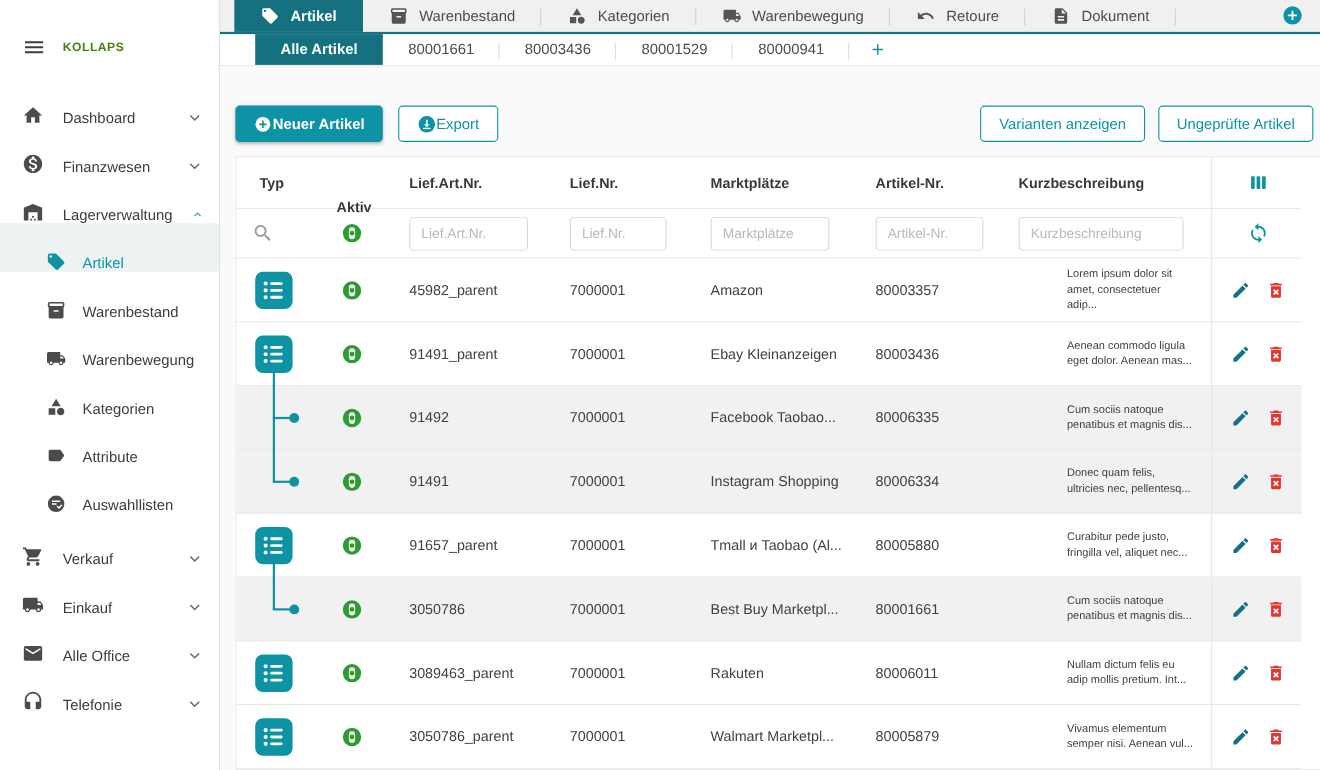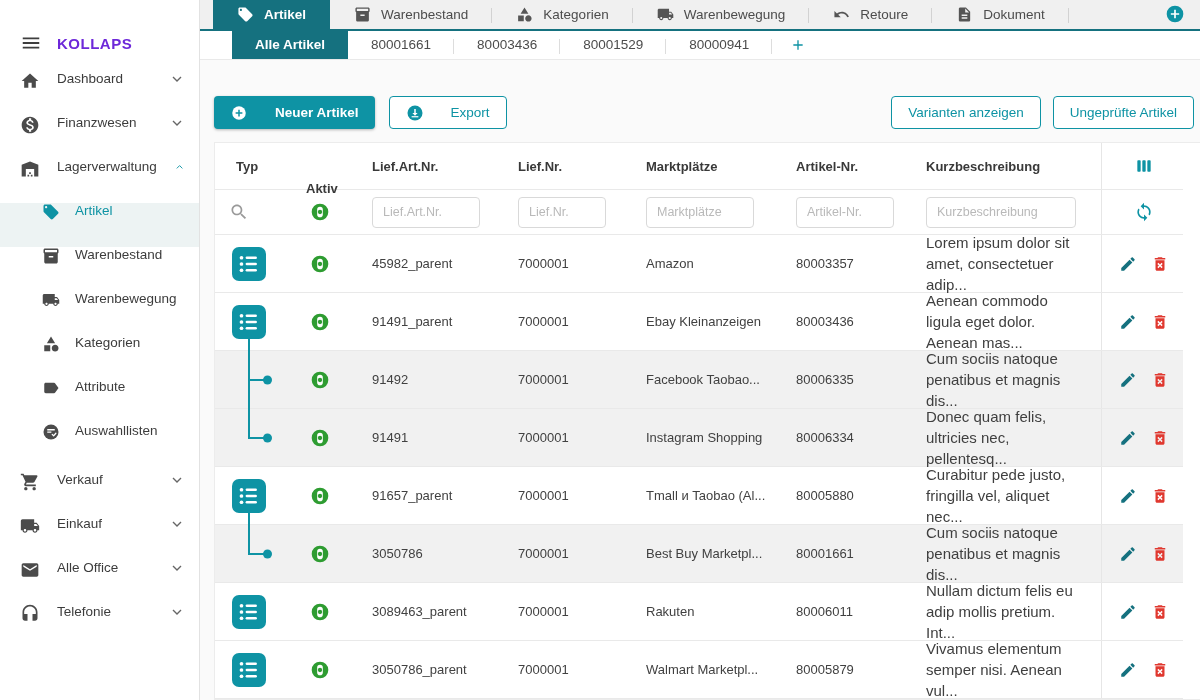--- a/index.html
+++ b/index.html
@@ -10,23 +10,23 @@
   }
   html,body{margin:0;padding:0;}
   body{width:1200px;height:700px;overflow:hidden;background:#fff;
        font-family:"Liberation Sans",sans-serif;-webkit-font-smoothing:antialiased;}
   .app{display:flex;width:1200px;height:700px;}
 
   
   .sidebar{width:200px;min-width:200px;background:#fff;border-right:1px solid #e2e2e2;box-sizing:border-box;}
   .brand{display:flex;align-items:center;gap:15px;padding:30px 0 0 20px;height:26px;}
   .brand .ic{width:22px;height:22px;color:#3e3e3e;}
-  .brand-name{font-size:15px;font-weight:bold;color:#6d28d9;letter-spacing:.5px;}
+  .brand-name{font-size:11px;font-weight:bold;color:#4d7c0f;letter-spacing:.5px;}
   #nav{margin-top:15px;}
-  .nav-item,.nav-sub{display:flex;align-items:flex-start;height:44px;cursor:pointer;box-sizing:border-box;}
+  .nav-item,.nav-sub{display:flex;align-items:flex-end;height:44px;cursor:pointer;box-sizing:border-box;}
   .nav-item{padding:0 14px 0 20px;gap:17px;}
   .nav-sub{padding:0 14px 0 42px;gap:15px;}
   .nav-item.gap{margin-top:5px;}
   .nav-icon{width:20px;height:20px;color:#4b4b4b;flex:none;}
   .nav-sub .nav-icon{width:18px;height:18px;}
   .nav-label{font-size:13.5px;color:#3c3c3c;white-space:nowrap;}
   .chev{width:16px;height:16px;margin-left:auto;color:#666;}
   .chev.up{color:var(--teal);}
   .nav-sub.active{background:#edf3f3;}
   .nav-sub.active .nav-label,.nav-sub.active .nav-icon{color:var(--teal);}
@@ -49,41 +49,41 @@
   .subtab{display:flex;align-items:center;padding:0 23px;font-size:13.5px;color:#4c4c4c;position:relative;cursor:pointer;white-space:nowrap;}
   .subtab.active{background:var(--teal-dark);color:#fff;font-weight:bold;margin-left:19px;}
   .subtab:not(.active)::after{content:'';position:absolute;right:0;top:8px;height:15px;width:1px;background:#ddd;}
   .subtab-add{display:flex;align-items:center;padding:0 18px;color:var(--teal);cursor:pointer;}
   .subtab-add .ic{width:16px;height:16px;}
 
   .content{flex:1;padding-left:14px;position:relative;}
   .toolbar{margin-top:36px;display:flex;justify-content:space-between;align-items:center;padding-right:6px;}
   .tleft{display:flex;gap:14px;}
   .tright{display:flex;gap:12px;}
-  .btn{height:33px;border-radius:4px;display:flex;align-items:center;gap:27px;padding:0 16px;
+  .btn{height:33px;border-radius:4px;display:flex;align-items:center;gap:0;padding:0 16px;
        font-size:13.5px;font-family:inherit;border:none;cursor:pointer;background:none;white-space:nowrap;}
   .btn.filled{background:var(--teal);color:#fff;font-weight:bold;box-shadow:0 1px 3px rgba(0,0,0,.28);}
   .btn.outline{border:1px solid var(--teal);color:var(--teal);background:#fff;}
   .btn .ic{width:18px;height:18px;flex:none;}
 
   
   .card{margin-top:13px;background:#fff;border:1px solid #ececec;width:1064px;position:relative;box-sizing:border-box;}
   .row{display:grid;grid-template-columns:82px 72px 146px 128px 150px 130px 178px 82px;
        align-items:center;border-bottom:1px solid #e9e9e9;box-sizing:border-box;width:968px;}
   .thead{height:47px;}
   .tfilter{height:45px;}
   .drow{height:58px;}
   .drow.shaded{background:#f1f1f1;}
   .c{padding-left:3px;font-size:13px;color:#414141;overflow:hidden;white-space:nowrap;}
   .thead .c{font-weight:bold;font-size:13px;color:#393939;}
   .thead .c-typ{padding-left:21px;}
   .thead .c-aktiv{padding-left:9px;margin-top:45px;}
   .tfilter .c-typ,.drow .c-typ{padding-left:0;height:100%;display:flex;align-items:center;position:relative;overflow:visible;}
   .tfilter .c-aktiv,.drow .c-aktiv{padding-left:13px;display:flex;align-items:center;}
-  .c-kurz{font-size:15px;line-height:1.4;white-space:normal;padding-right:16px;color:#3f3f3f;}
+  .c-kurz{font-size:10px;line-height:1.4;white-space:normal;padding-right:16px;color:#3f3f3f;margin-left:44px;}
   .c-act{border-left:1px solid #e6e6e6;height:100%;display:flex;align-items:center;justify-content:center;gap:14px;}
   .a-ic{width:18px;height:18px;cursor:pointer;flex:none;}
   .edit{color:var(--teal-dark);}
   .del{color:var(--red);}
   .cols-ic,.sync-ic{width:20px;height:20px;color:var(--teal);cursor:pointer;}
   .search-ic{width:20px;height:20px;color:#9a9a9a;margin-left:14px;}
   .toggle-ic{width:20px;height:20px;}
   .flt{height:31px;border:1px solid #d9d9d9;border-radius:4px;padding:0 10px;font-size:12.5px;color:#444;
        box-sizing:border-box;background:#fff;font-family:inherit;outline:none;}
   .flt::placeholder{color:#b9b9b9;}

